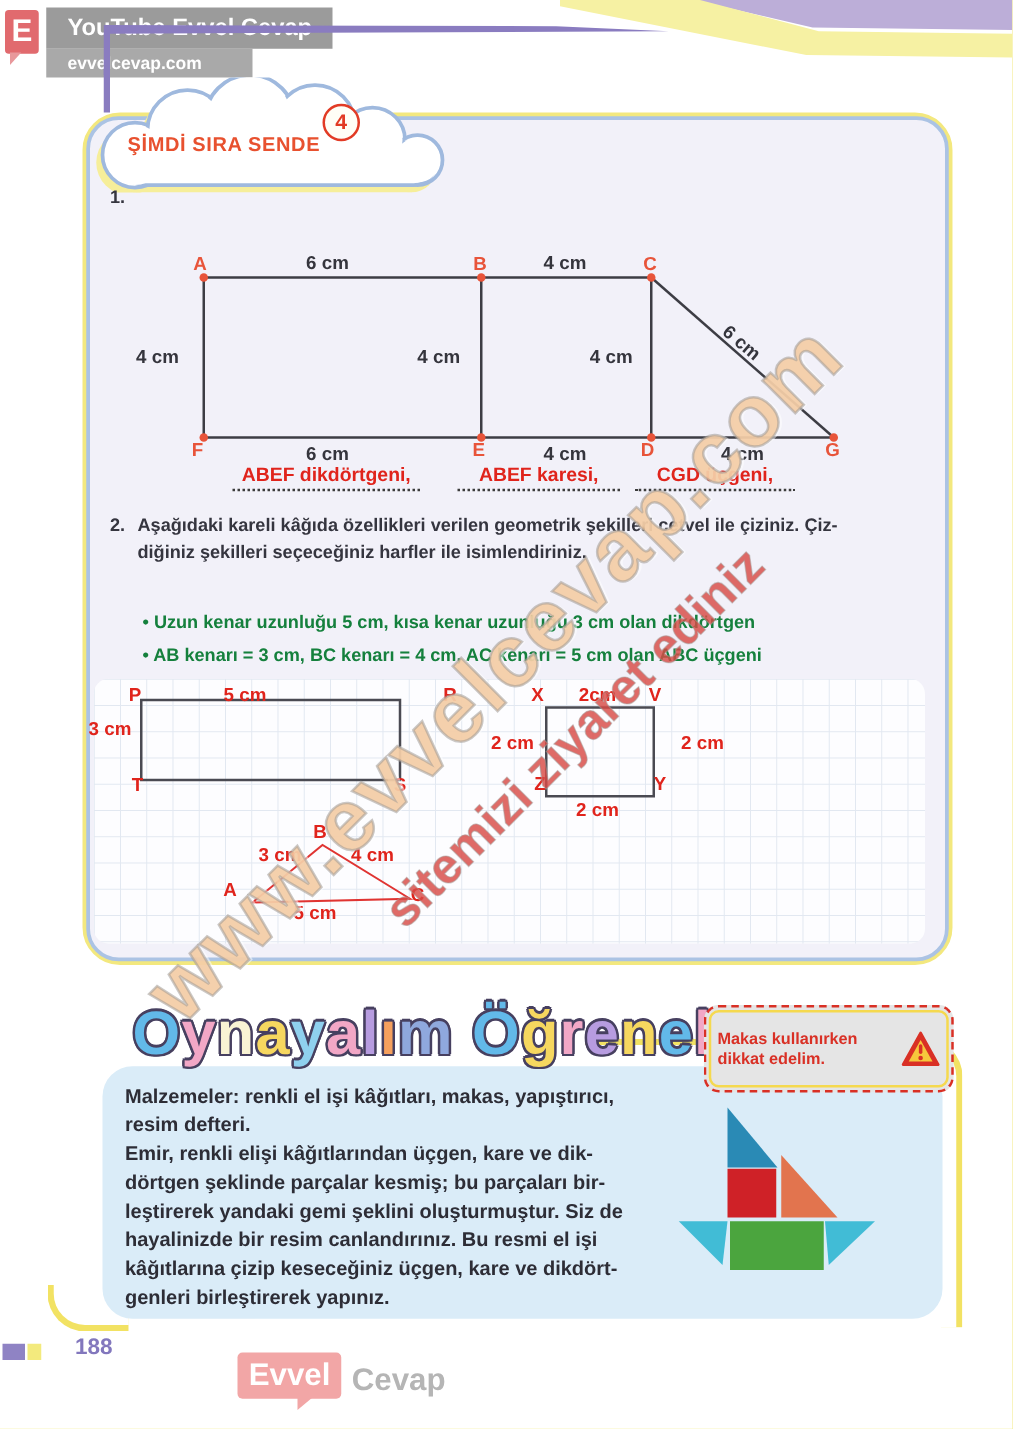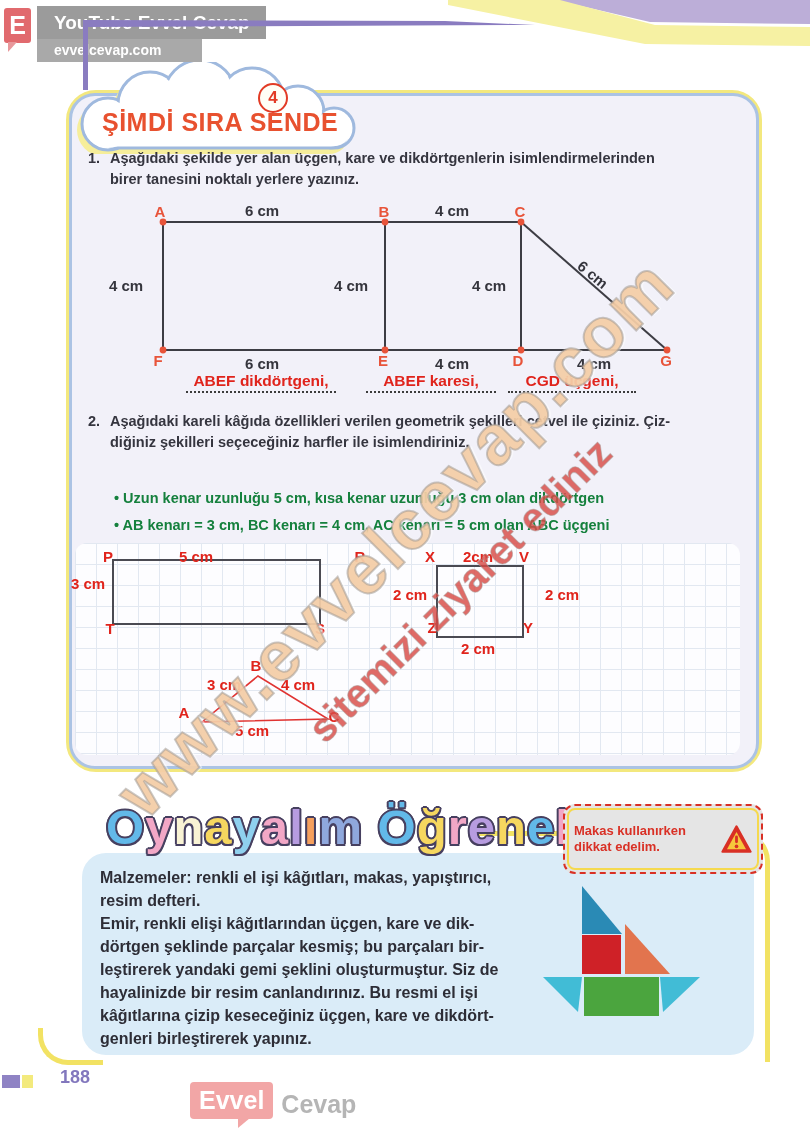--- a/index.html
+++ b/index.html
@@ -15,21 +15,21 @@
     font-size:14px;font-weight:bold;line-height:23px;padding-left:17px;}
   .logo-e{left:4px;top:8px;width:27px;height:35px;background:#e16a6e;border-radius:3px;
     color:#fff;font-size:25px;font-weight:bold;text-align:center;line-height:35px;}
   .logo-e-tail{left:8px;top:42px;width:0;height:0;border-left:9px solid #e8989b;
     border-bottom:10px solid transparent;}
   
   .card{left:66px;top:90px;width:690px;height:676px;border:3px solid #f3e87e;border-radius:30px;background:#f3e87e;}
   .card-inner{position:absolute;left:0;top:0;right:0;bottom:0;border:3px solid #abc3e4;
     border-radius:26px;background:#f2f1f9;}
   .cloud-svg{left:70px;top:62px;width:350px;height:92px;}
-  .sheet-title{left:102px;top:108px;color:#e8512f;font-size:25px;font-weight:bold;letter-spacing:.5px;}
+  .sheet-title{left:102px;top:108px;color:#e8512f;font-size:16px;font-weight:bold;letter-spacing:.5px;}
   .badge{left:258px;top:83px;width:26px;height:26px;border:2px solid #e23b25;border-radius:50%;
     background:#fffef6;color:#e23b25;font-size:17px;font-weight:bold;text-align:center;line-height:26px;}
   .q{display:flex;color:#35353f;font-size:14.5px;font-weight:bold;line-height:1.42;}
   .q .qnum{flex:0 0 22px;}
   .q .qtext{white-space:pre-line;}
   #q1{left:88px;top:148px;width:655px;}
   #q2{left:88px;top:411px;width:660px;}
   .bullets{left:102px;top:473px;width:640px;margin:12px;padding:0;list-style:none;
     color:#15803d;font-size:14.5px;font-weight:bold;line-height:1.85;}
   .bullets li::before{content:"• ";}
@@ -129,22 +129,20 @@
       <circle cx="228" cy="50" r="24"></circle>
       <circle cx="264" cy="66" r="18"></circle>
     <rect x="30" y="54" width="246" height="30" rx="15"></rect>
   </g>
 </svg>
 <div class="abs sheet-title" style="z-index:7;">ŞİMDİ SIRA SENDE</div>
 <div class="abs badge" style="z-index:7;">4</div>
 
 <div class="abs q" id="q1">
   <span class="qnum">1.</span>
-  <span class="qtext">Aşağıdaki şekilde yer alan üçgen, kare ve dikdörtgenlerin isimlendirmelerinden
-birer tanesini noktalı yerlere yazınız.</span>
 </div>
 
 <svg class="abs overlay">
   <g stroke="#3d3d44" stroke-width="2" fill="none">
     <line x1="163" y1="222" x2="521" y2="222"></line>
     <line x1="163" y1="350" x2="667" y2="350"></line>
     <line x1="163" y1="222" x2="163" y2="350"></line>
     <line x1="385" y1="222" x2="385" y2="350"></line>
     <line x1="521" y1="222" x2="521" y2="350"></line>
     <line x1="521" y1="222" x2="667" y2="350"></line>

